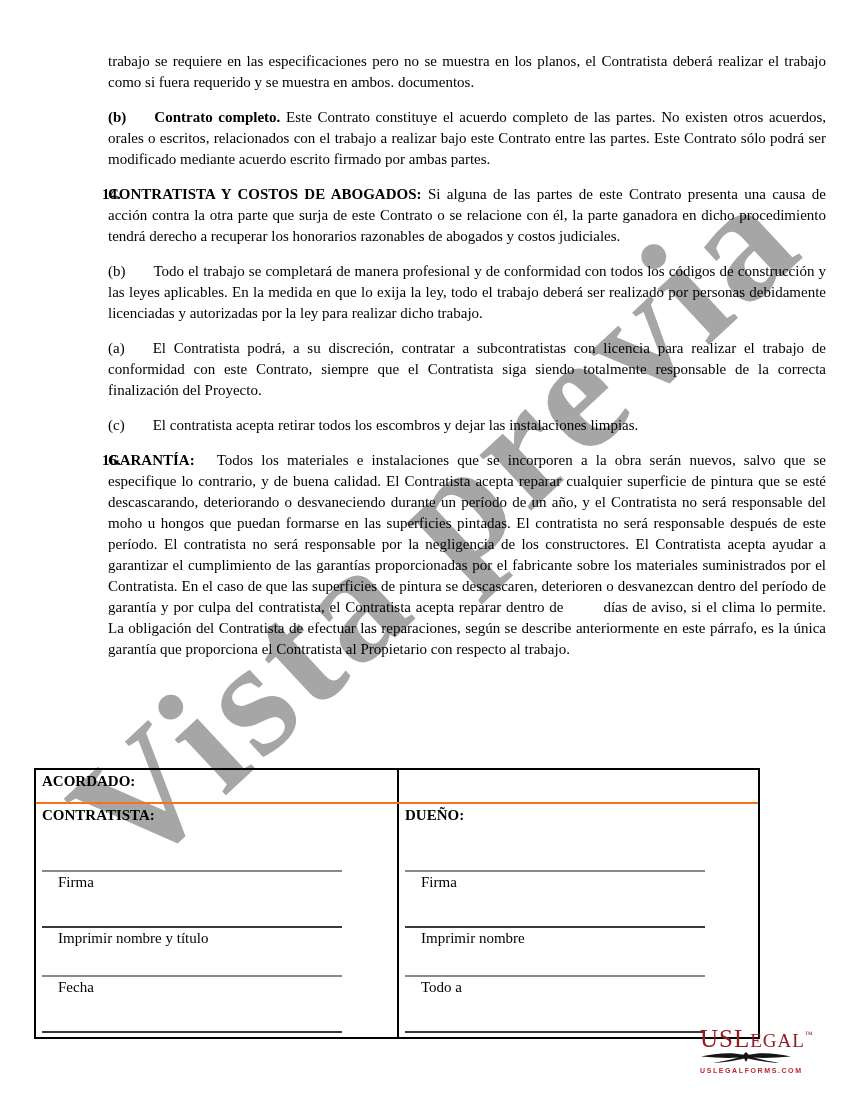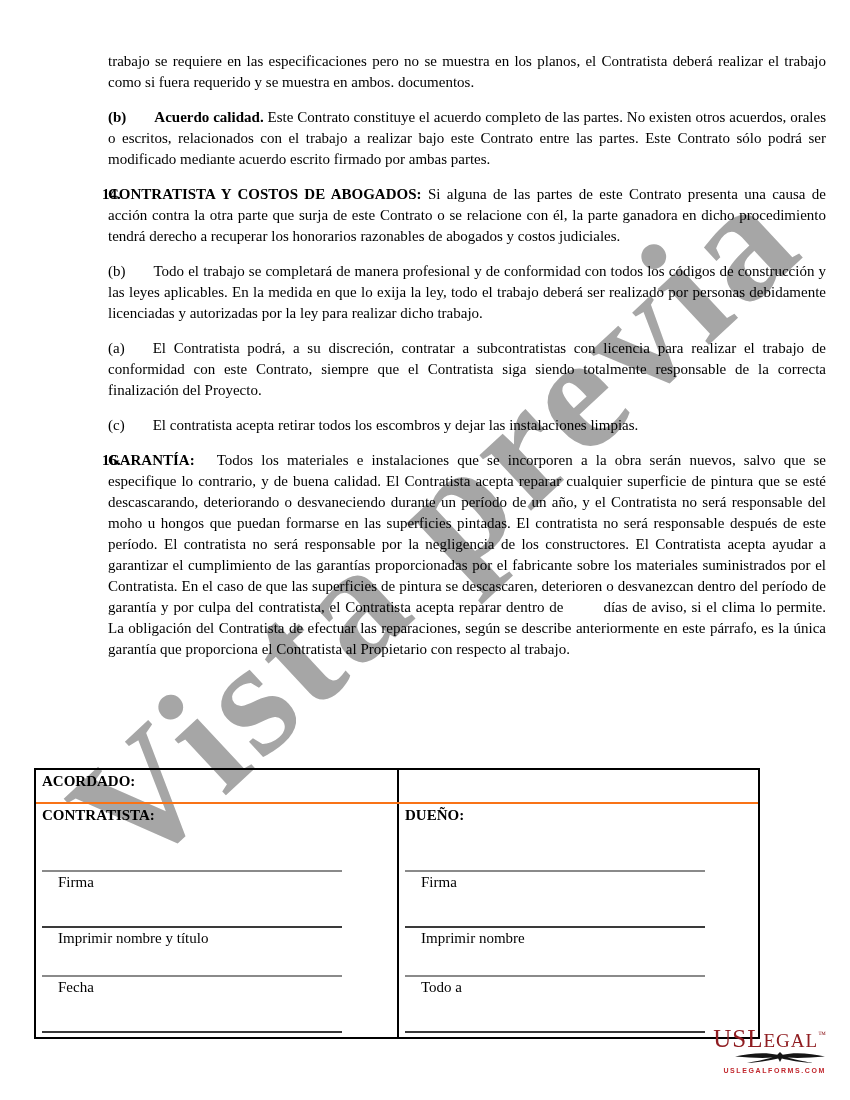--- a/index.html
+++ b/index.html
@@ -78,21 +78,21 @@
   .ln1{top:66px;background:#8a8a8a;}
   .ln2{top:122px;background:#3a3a3a;}
   .ln3{top:171px;background:#8a8a8a;}
   .ln4{top:227px;background:#3a3a3a;}
   .lb1{top:70px;}
   .lb2{top:126px;}
   .lb3{top:175px;}
   
   .logo{
     position:absolute;left:700px;top:1026px;width:126px;
-    text-align:right;z-index:3;
+    text-align:left;z-index:3;
     line-height:1;
   }
   .brand{
     font-family:"Liberation Serif","DejaVu Serif",serif;
     color:#8f1d21;
     white-space:nowrap;
     letter-spacing:1px;
   }
   .brand .big{font-size:25px;}
   .brand .small{font-size:19px;}
@@ -112,21 +112,21 @@
 <body>
 
 <div class="page">
 
   <div class="watermark">Vista previa</div>
 
   <div class="content">
 
     <p class="para"><span>trabajo se requiere en las especificaciones pero no se muestra en los planos, el Contratista deberá realizar el trabajo como si fuera requerido y se muestra en ambos. documentos.</span></p>
 
-    <p class="para"><b>(b)</b><span class="tab"></span><b>Acuerdo calidad.</b> <span>Este Contrato constituye el acuerdo completo de las partes. No existen otros acuerdos, orales o escritos, relacionados con el trabajo a realizar bajo este Contrato entre las partes. Este Contrato sólo podrá ser modificado mediante acuerdo escrito firmado por ambas partes.</span></p>
+    <p class="para"><b>(b)</b><span class="tab"></span><b>Contrato completo.</b> <span>Este Contrato constituye el acuerdo completo de las partes. No existen otros acuerdos, orales o escritos, relacionados con el trabajo a realizar bajo este Contrato entre las partes. Este Contrato sólo podrá ser modificado mediante acuerdo escrito firmado por ambas partes.</span></p>
 
 
     <p class="para"><span class="num">14.</span><b>CONTRATISTA Y COSTOS DE ABOGADOS:</b> <span>Si alguna de las partes de este Contrato presenta una causa de acción contra la otra parte que surja de este Contrato o se relacione con él, la parte ganadora en dicho procedimiento tendrá derecho a recuperar los honorarios razonables de abogados y costos judiciales.</span></p>
 
 
     <p class="para"><span>(b)</span><span class="tab"></span><span>Todo el trabajo se completará de manera profesional y de conformidad con todos los códigos de construcción y las leyes aplicables. En la medida en que lo exija la ley, todo el trabajo deberá ser realizado por personas debidamente licenciadas y autorizadas por la ley para realizar dicho trabajo.</span></p>
 
     <p class="para"><span>(a)</span><span class="tab"></span><span>El Contratista podrá, a su discreción, contratar a subcontratistas con licencia para realizar el trabajo de conformidad con este Contrato, siempre que el Contratista siga siendo totalmente responsable de la correcta finalización del Proyecto.</span></p>
 
     <p class="para"><span>(c)</span><span class="tab"></span><span>El contratista acepta retirar todos los escombros y dejar las instalaciones limpias.</span></p>

